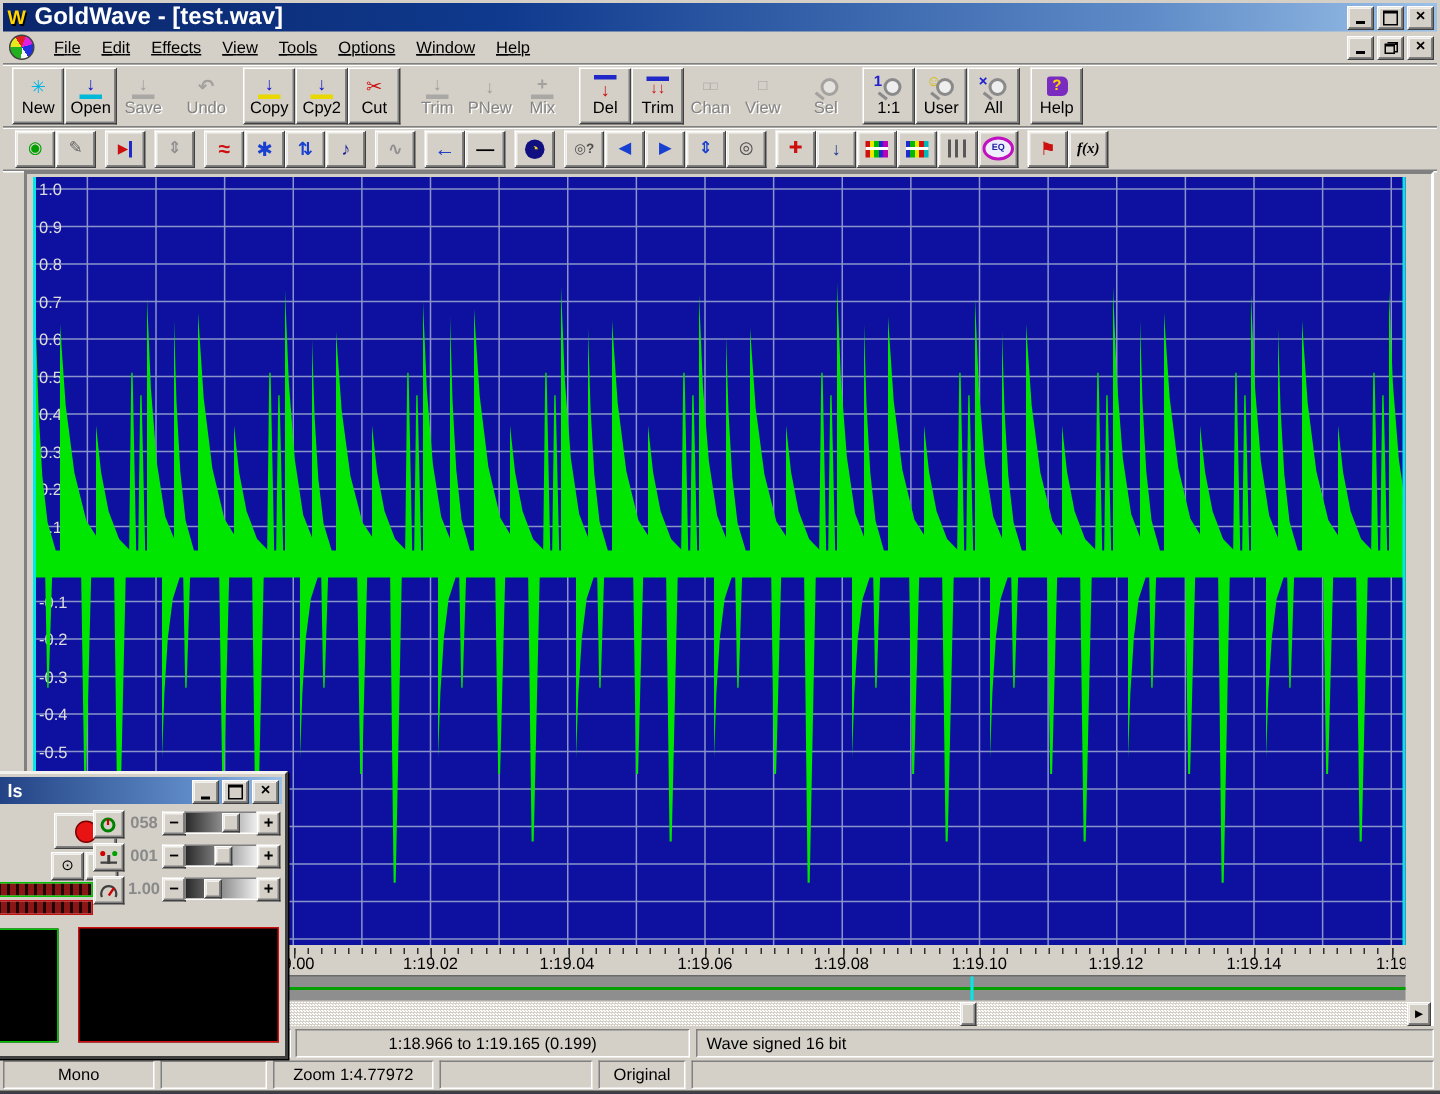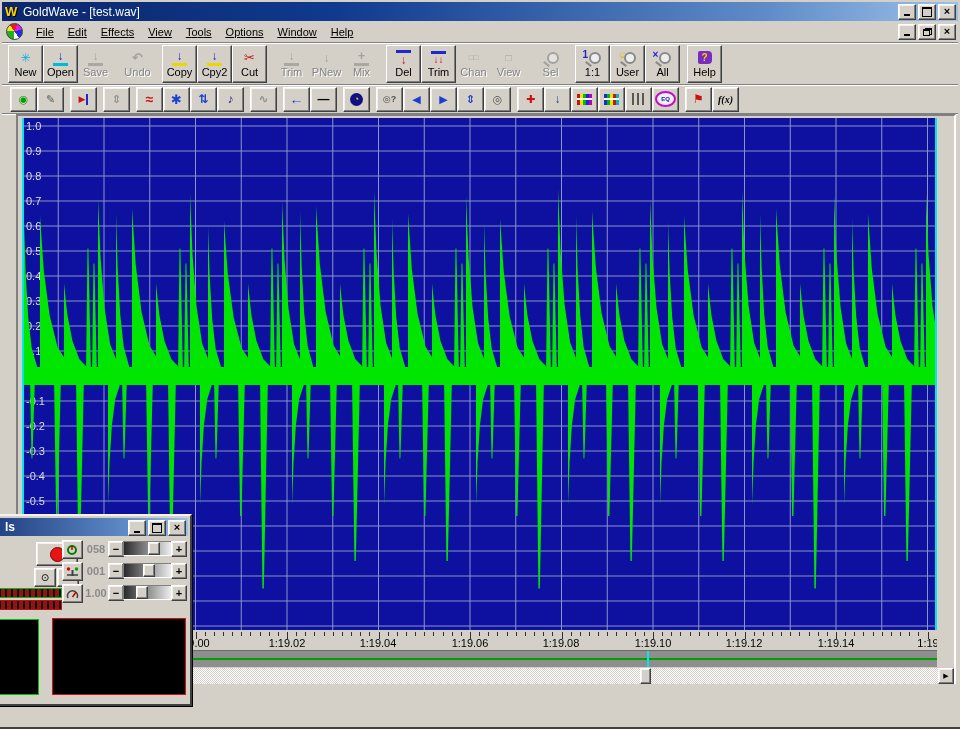--- a/index.html
+++ b/index.html
@@ -8,21 +8,21 @@
        border-bottom:2px solid #404040;box-sizing:border-box;}
   .raised{background:#d4d0c8;border:1px solid #404040;border-top-color:#fff;border-left-color:#fff;
           box-shadow:inset -1px -1px 0 #808080,inset 1px 1px 0 #f4f2ee;}
 
   
   .titlebar{position:absolute;top:2;left:2px;right:2px;top:2px;height:19px;
             background:linear-gradient(to right,#0b266b,#0f3a8e 35%,#5f8cc8 80%,#9cc1e8);
             display:flex;align-items:center;padding:0 2px;}
   .title-icon{width:15px;height:13px;color:#ffd400;font-weight:bold;font-size:13px;line-height:13px;
               text-shadow:1px 1px 0 #000;margin:0 3px 0 1px;}
-  .title-text{color:#fff;font-weight:normal;font-size:12px;flex:1;white-space:nowrap;}
+  .title-text{color:#fff;font-weight:bold;font-size:16px;flex:1;white-space:nowrap;}
   .winbtns{display:flex;gap:2px;}
   .wbtn{width:16px;height:14px;display:flex;align-items:center;justify-content:center;
         font-size:9px;font-weight:bold;line-height:1;padding:0;}
   .g-min{width:6px;height:2px;background:#000;margin-top:7px;}
   .g-max{width:8px;height:7px;border:1px solid #000;border-top-width:2px;}
   .g-restore{position:relative;width:9px;height:8px;}
   .g-restore::before{content:"";position:absolute;right:0;top:0;width:5px;height:4px;border:1px solid #000;border-top-width:2px;}
   .g-restore::after{content:"";position:absolute;left:0;bottom:0;width:5px;height:4px;border:1px solid #000;border-top-width:2px;background:#d4d0c8;}
   .g-x{font-size:11px;font-weight:bold;line-height:1;margin-top:-1px;}
 
@@ -791,15 +791,28 @@
     <span class="sbtn raised" style="left:160px;top:69px;">−</span>
     <span class="strack" style="top:69px;">
         <span class="sthumb raised" style="left:12px;"></span>
       </span>
     <span class="sbtn raised" style="left:223px;top:69px;">+</span>
 
     <div class="vbox g" style="left:2px;top:103px;width:89px;height:76px;"></div>
     <div class="vbox r" style="left:104px;top:102px;width:134px;height:77px;"></div>
   </div>
 
-
+  <div class="statusrow" style="top:686px;">
+    <div class="spanel" style="left:2px;width:192px;"></div>
+    <div class="spanel" style="left:197px;width:263px;">1:18.966 to 1:19.165  (0.199)</div>
+    <div class="spanel left" style="left:464px;width:492px;">Wave signed 16 bit</div>
+  </div>
+
+  <div class="statusrow" style="top:707px;">
+    <div class="spanel" style="left:2px;width:101px;">Mono</div>
+    <div class="spanel" style="left:107px;width:71px;"></div>
+    <div class="spanel" style="left:182px;width:107px;">Zoom 1:4.77972</div>
+    <div class="spanel" style="left:293px;width:102px;"></div>
+    <div class="spanel" style="left:399px;width:58px;">Original</div>
+    <div class="spanel" style="left:461px;width:495px;"></div>
+  </div>
 
 </div>
 
 </body></html>

